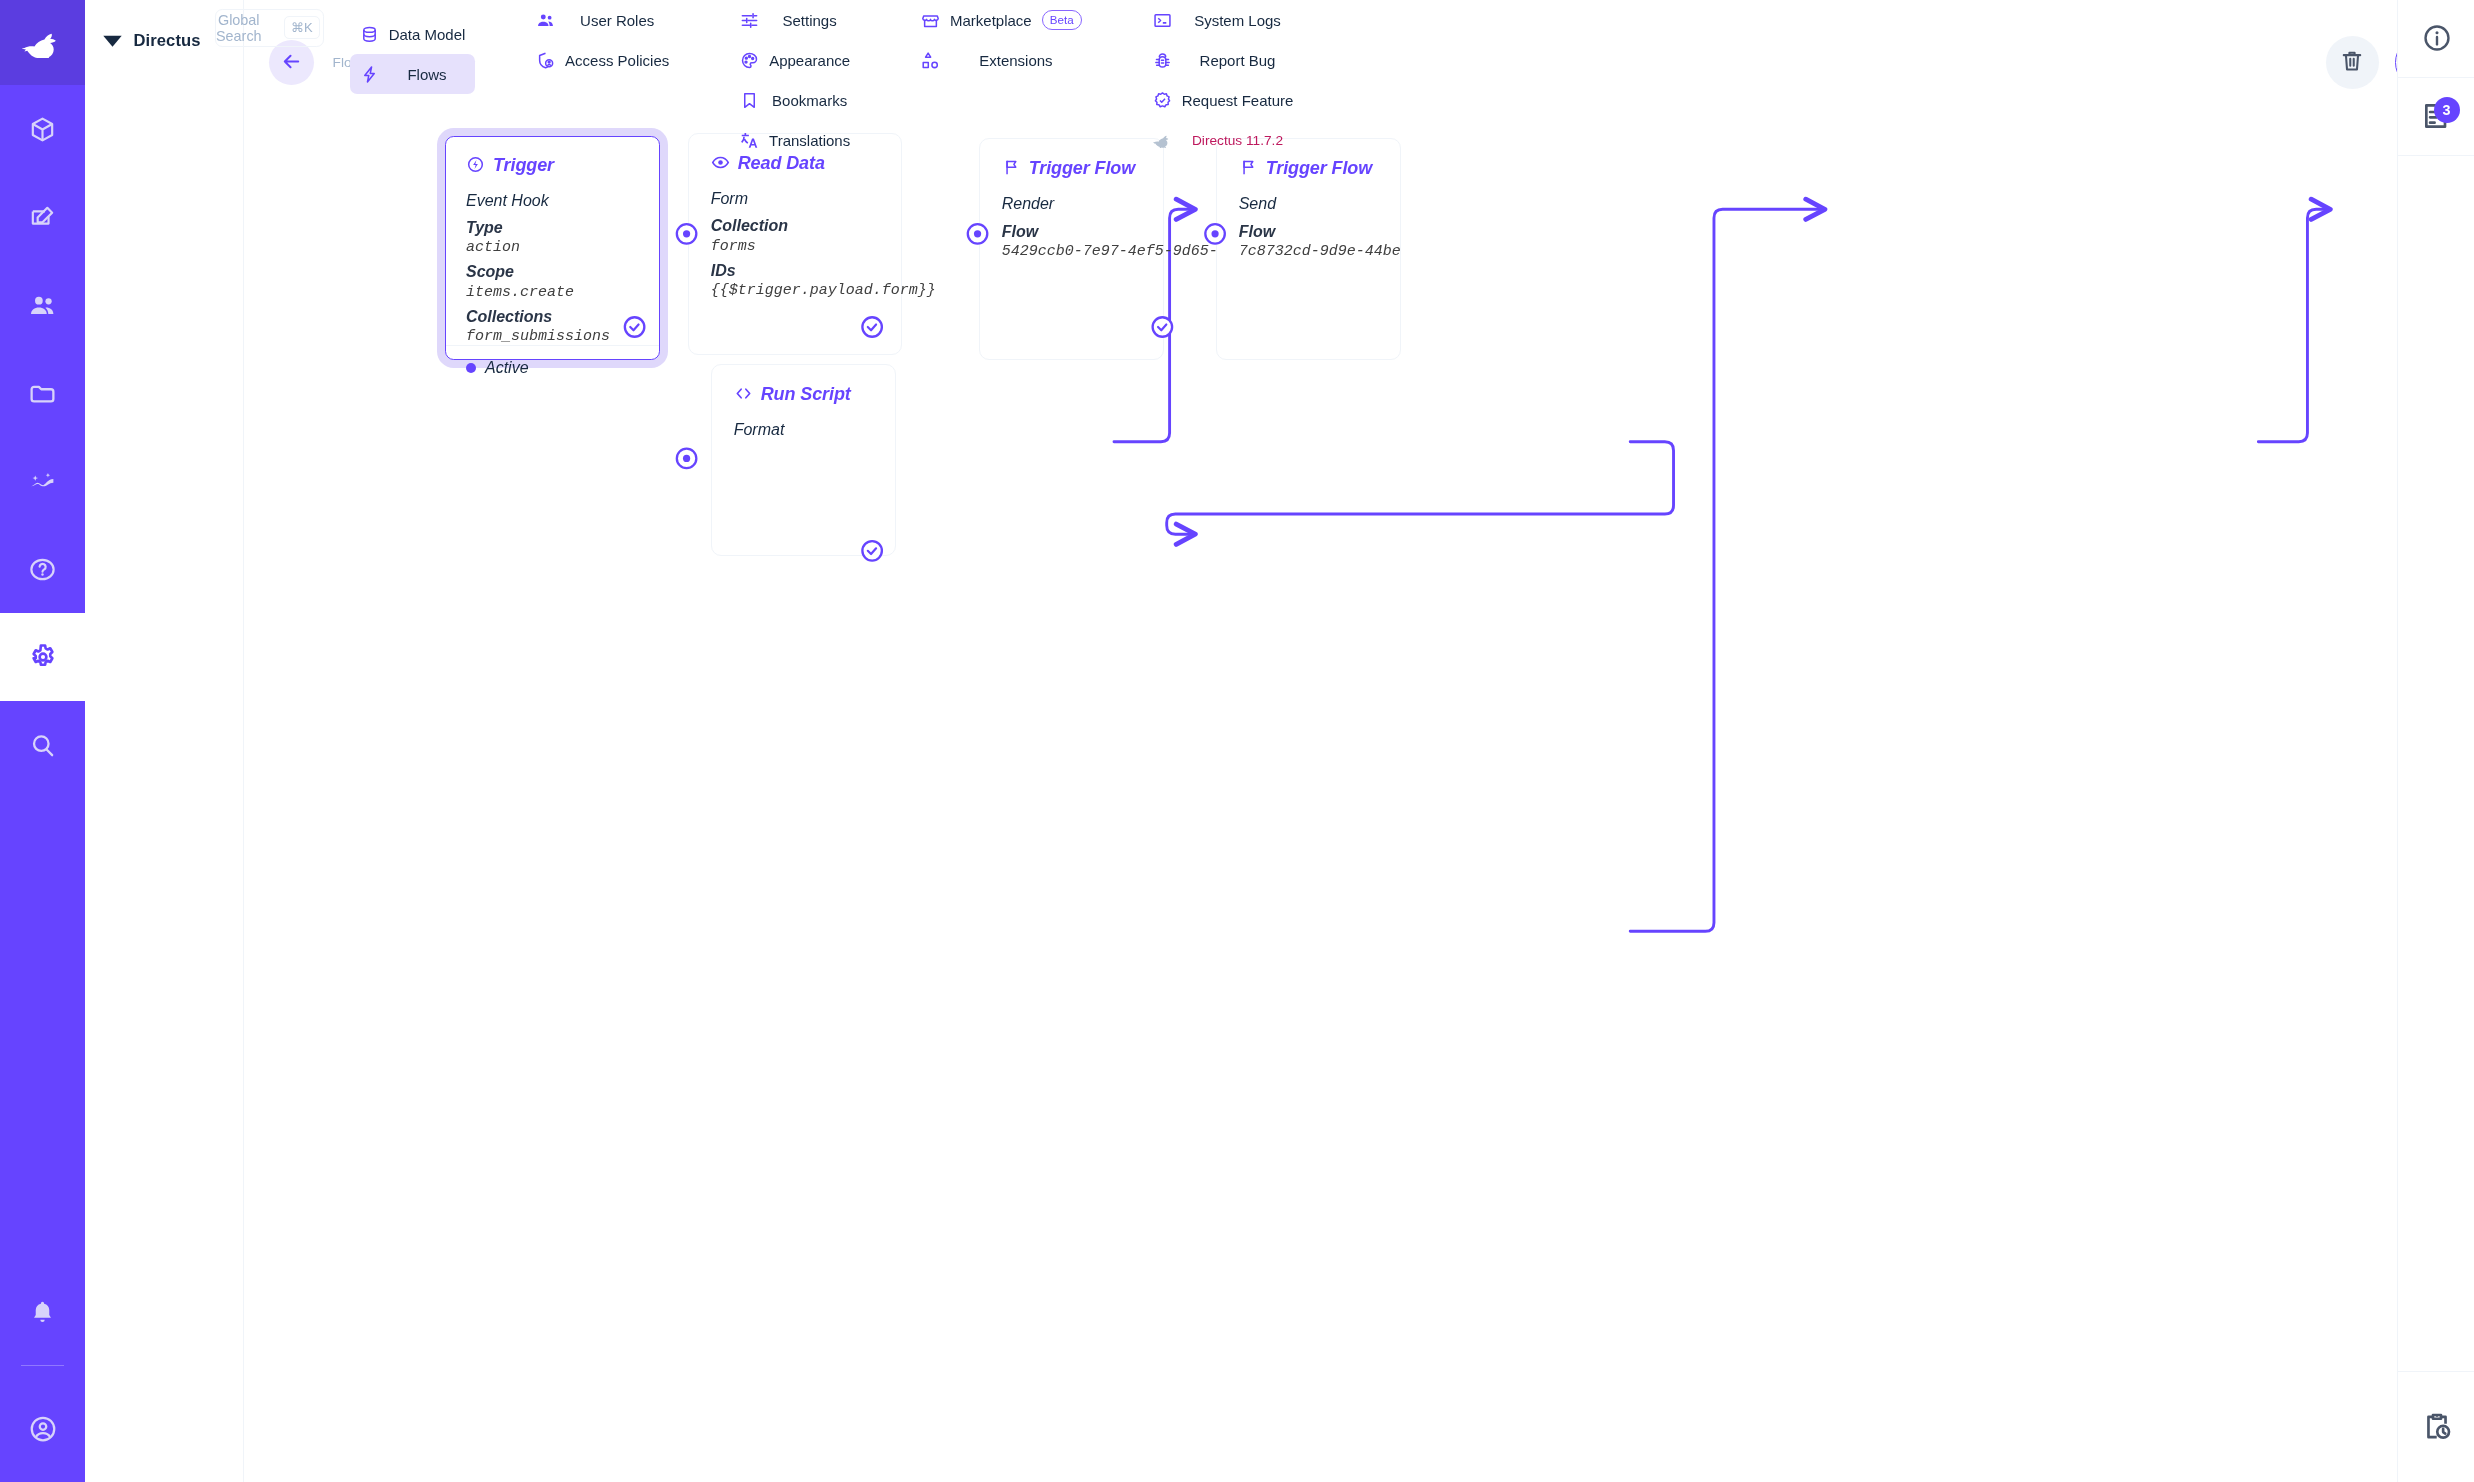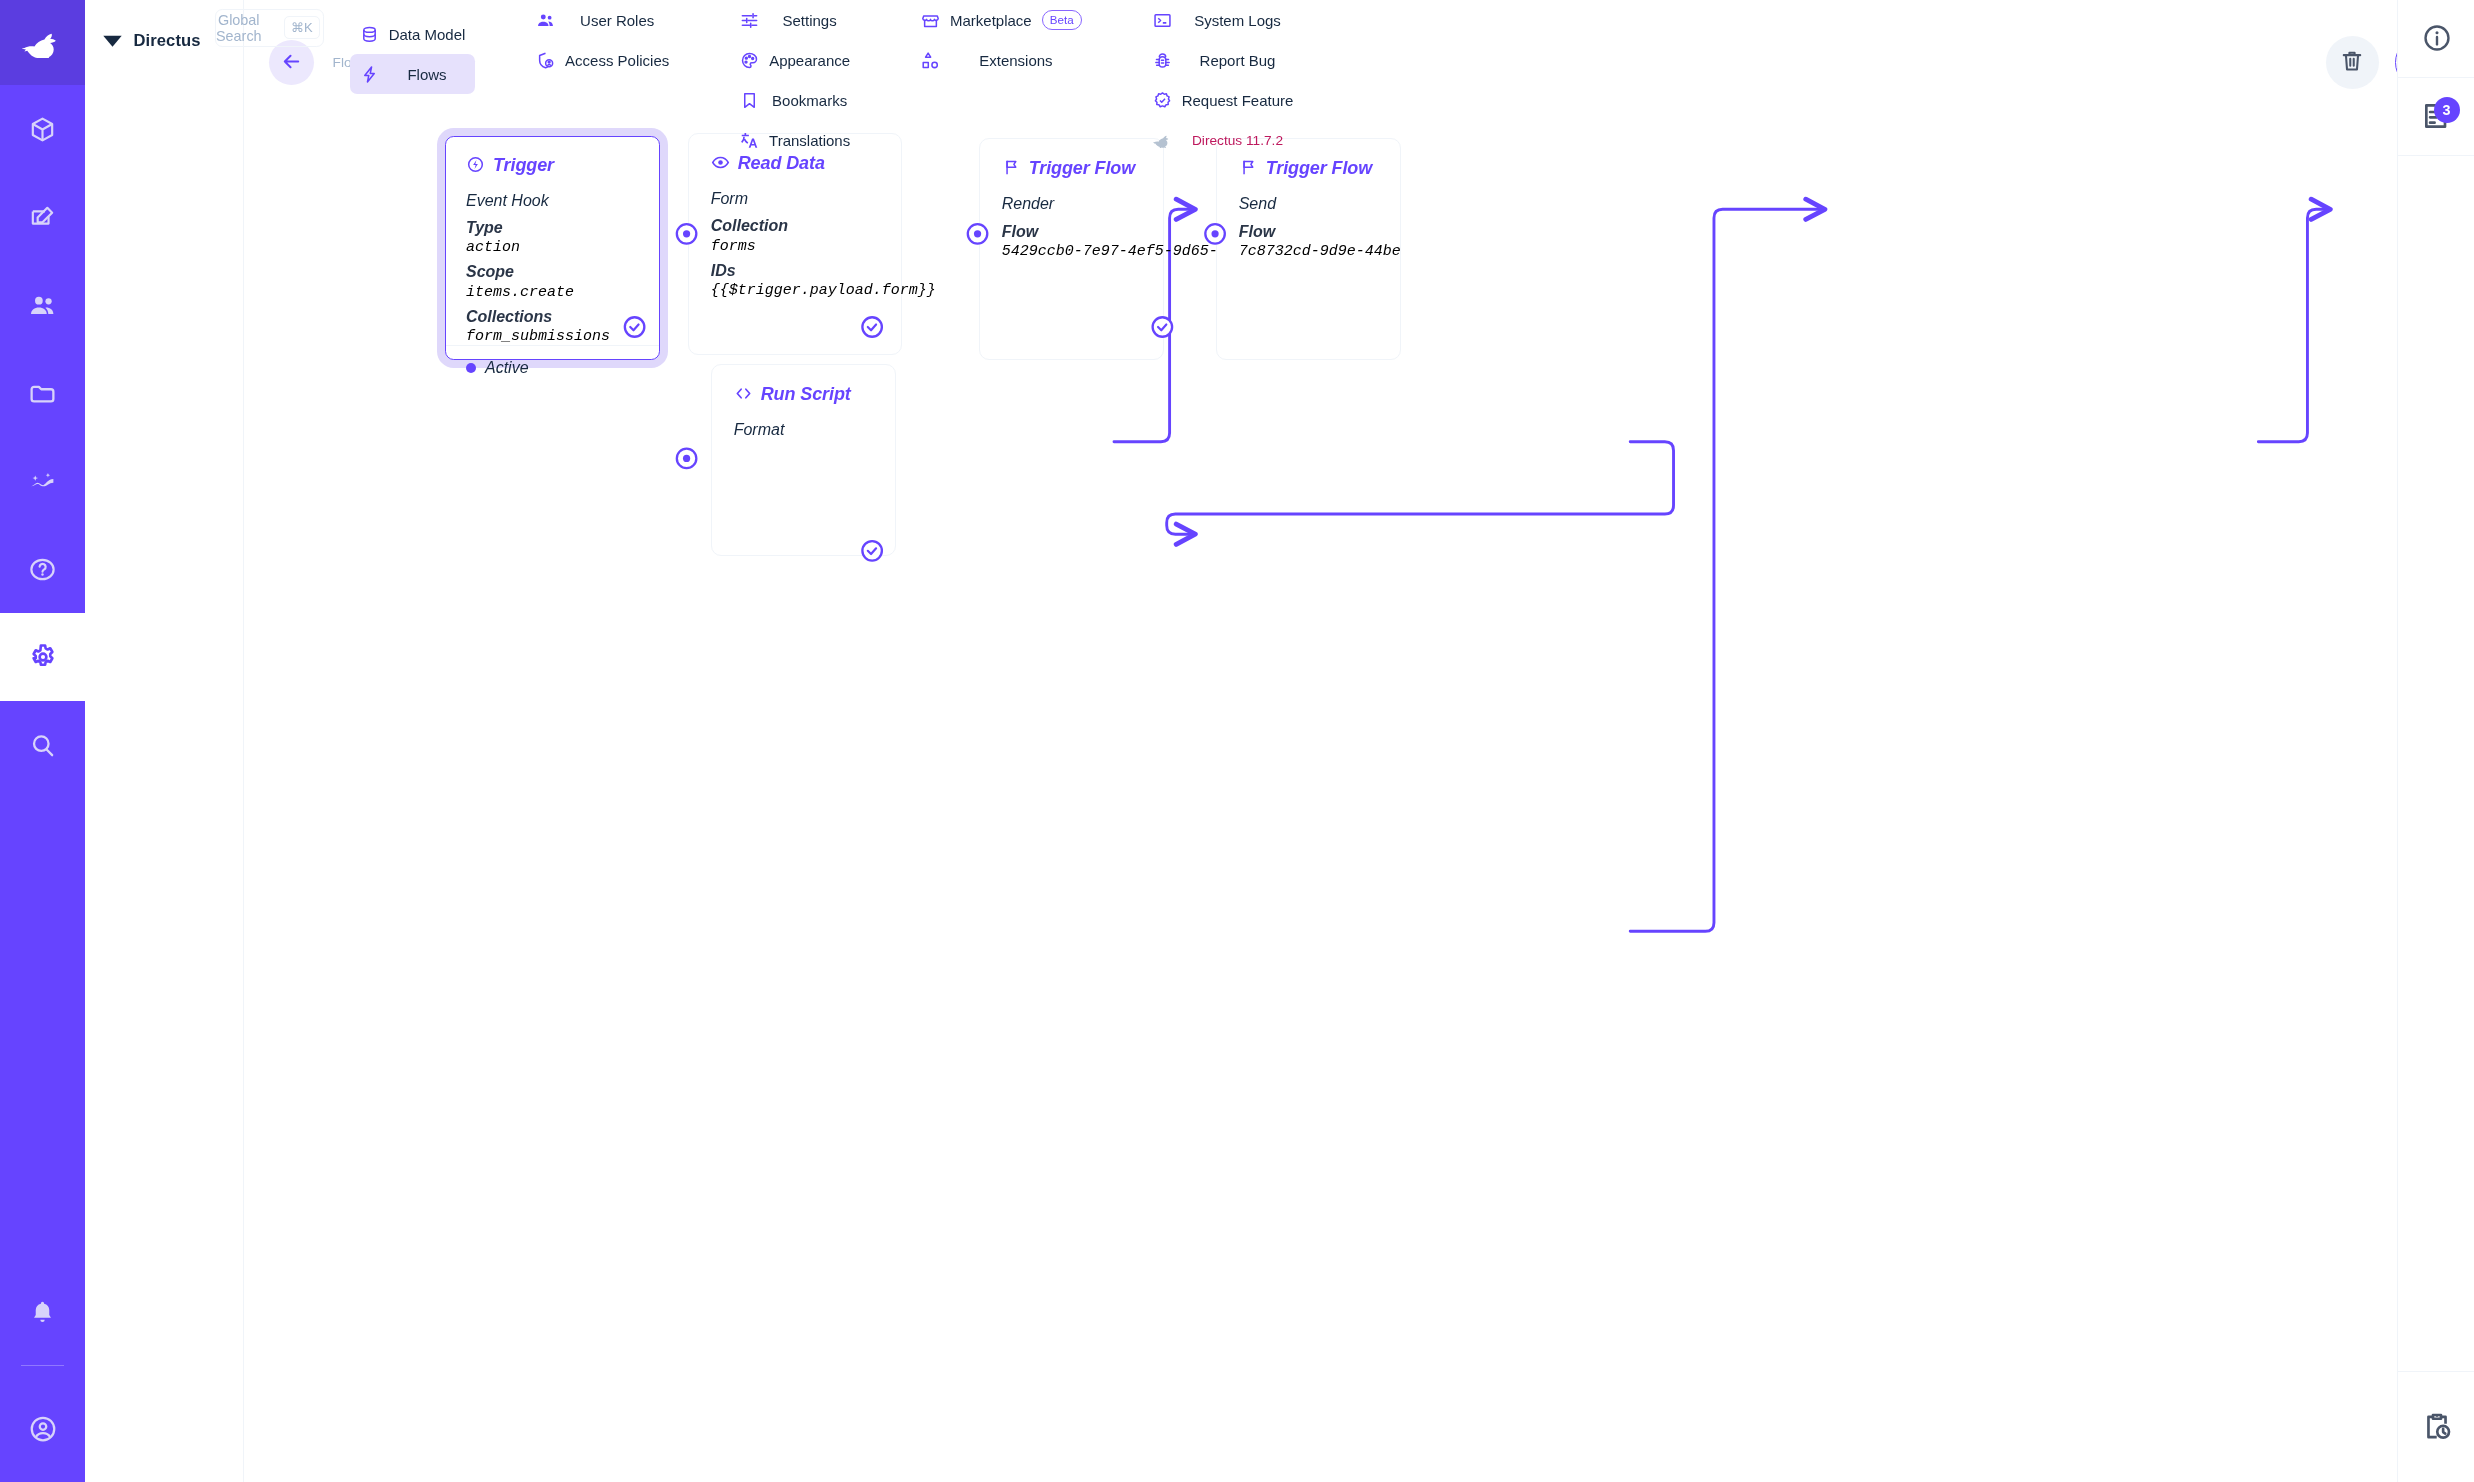--- a/index.html
+++ b/index.html
@@ -111,21 +111,21 @@
     box-shadow: 0 0 0 8px #dfd8fb;
     padding: 17.3px 20px 0 20px;
     display: flex; flex-direction: column;
   }
   .node-title { display: flex; align-items: center; gap: 8px; margin-bottom: 16px; }
   .node-title-text { font-size: 18px; font-weight: 700; color: #6644ff; letter-spacing: -0.1px; }
   .node-sub { font-size: 16px; color: #172940; margin-bottom: 9.4px; }
   .field-label { font-size: 16px; font-weight: 700; color: #2a3547; margin-top: 7.2px; }
   .field-value {
     font-family: "Liberation Mono", monospace;
-    font-size: 15px; color: #000000; margin-top: 2.2px; white-space: nowrap;
+    font-size: 15px; color: #404040; margin-top: 2.2px; white-space: nowrap;
   }
   .node-body { flex: 1 1 auto; }
   .node-foot {
     border-top: 1.4px solid #f0f4f9; margin: 0 -20px; padding: 13px 20px 16px;
     display: flex; align-items: center; gap: 9px;
   }
   .dot-active { width: 10px; height: 10px; border-radius: 721px; background: #6644ff; }
   .foot-text { font-size: 16px; color: #172940; }
 
   

